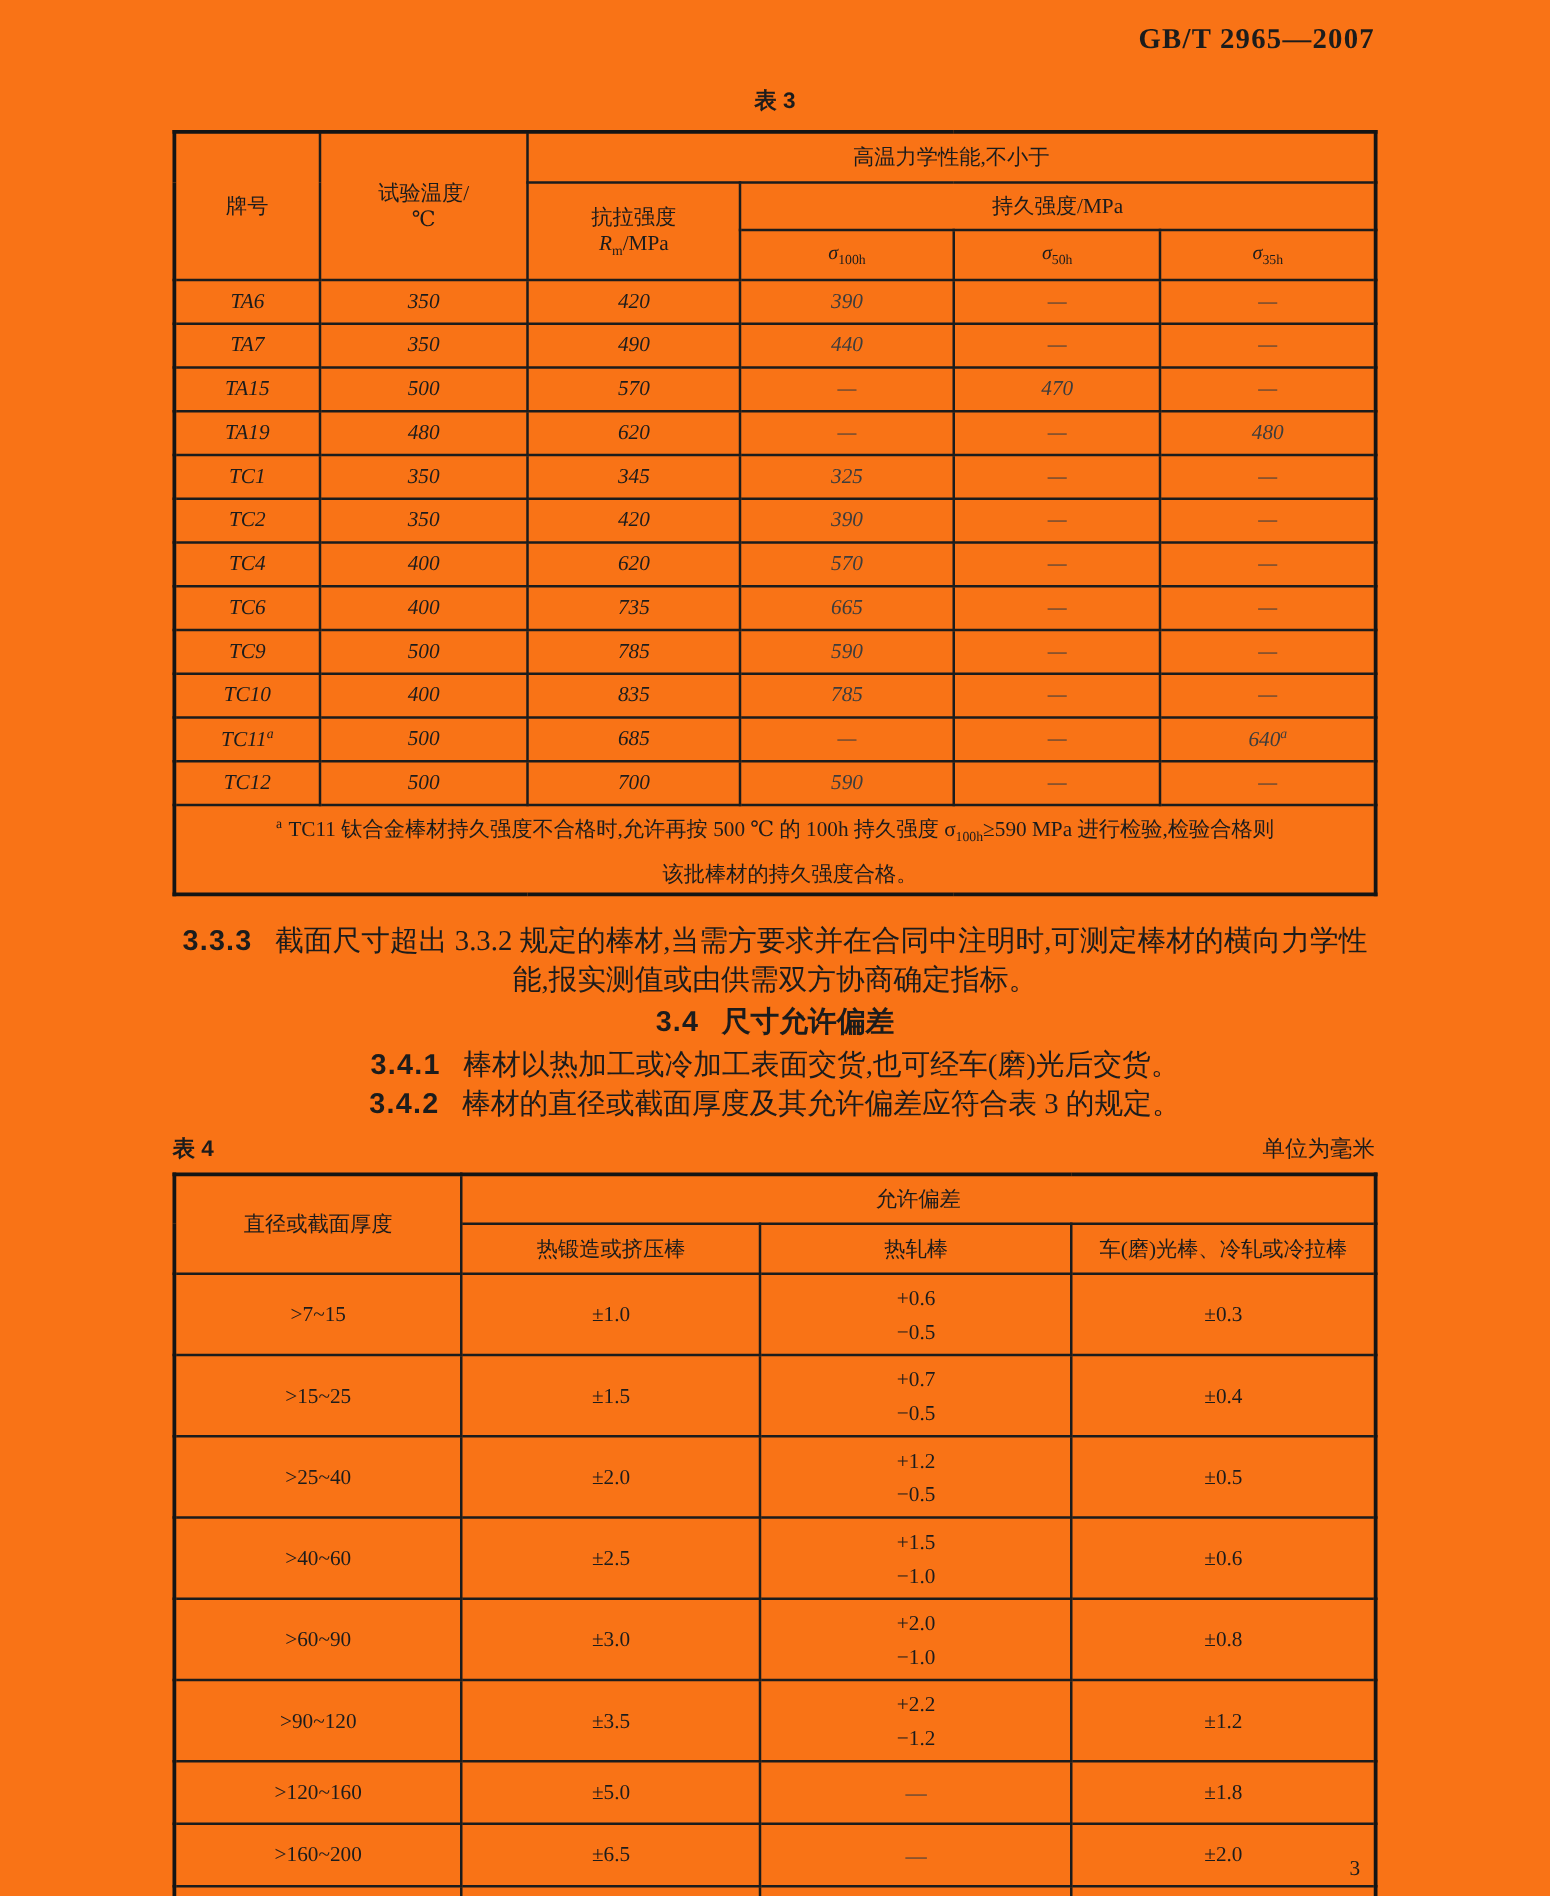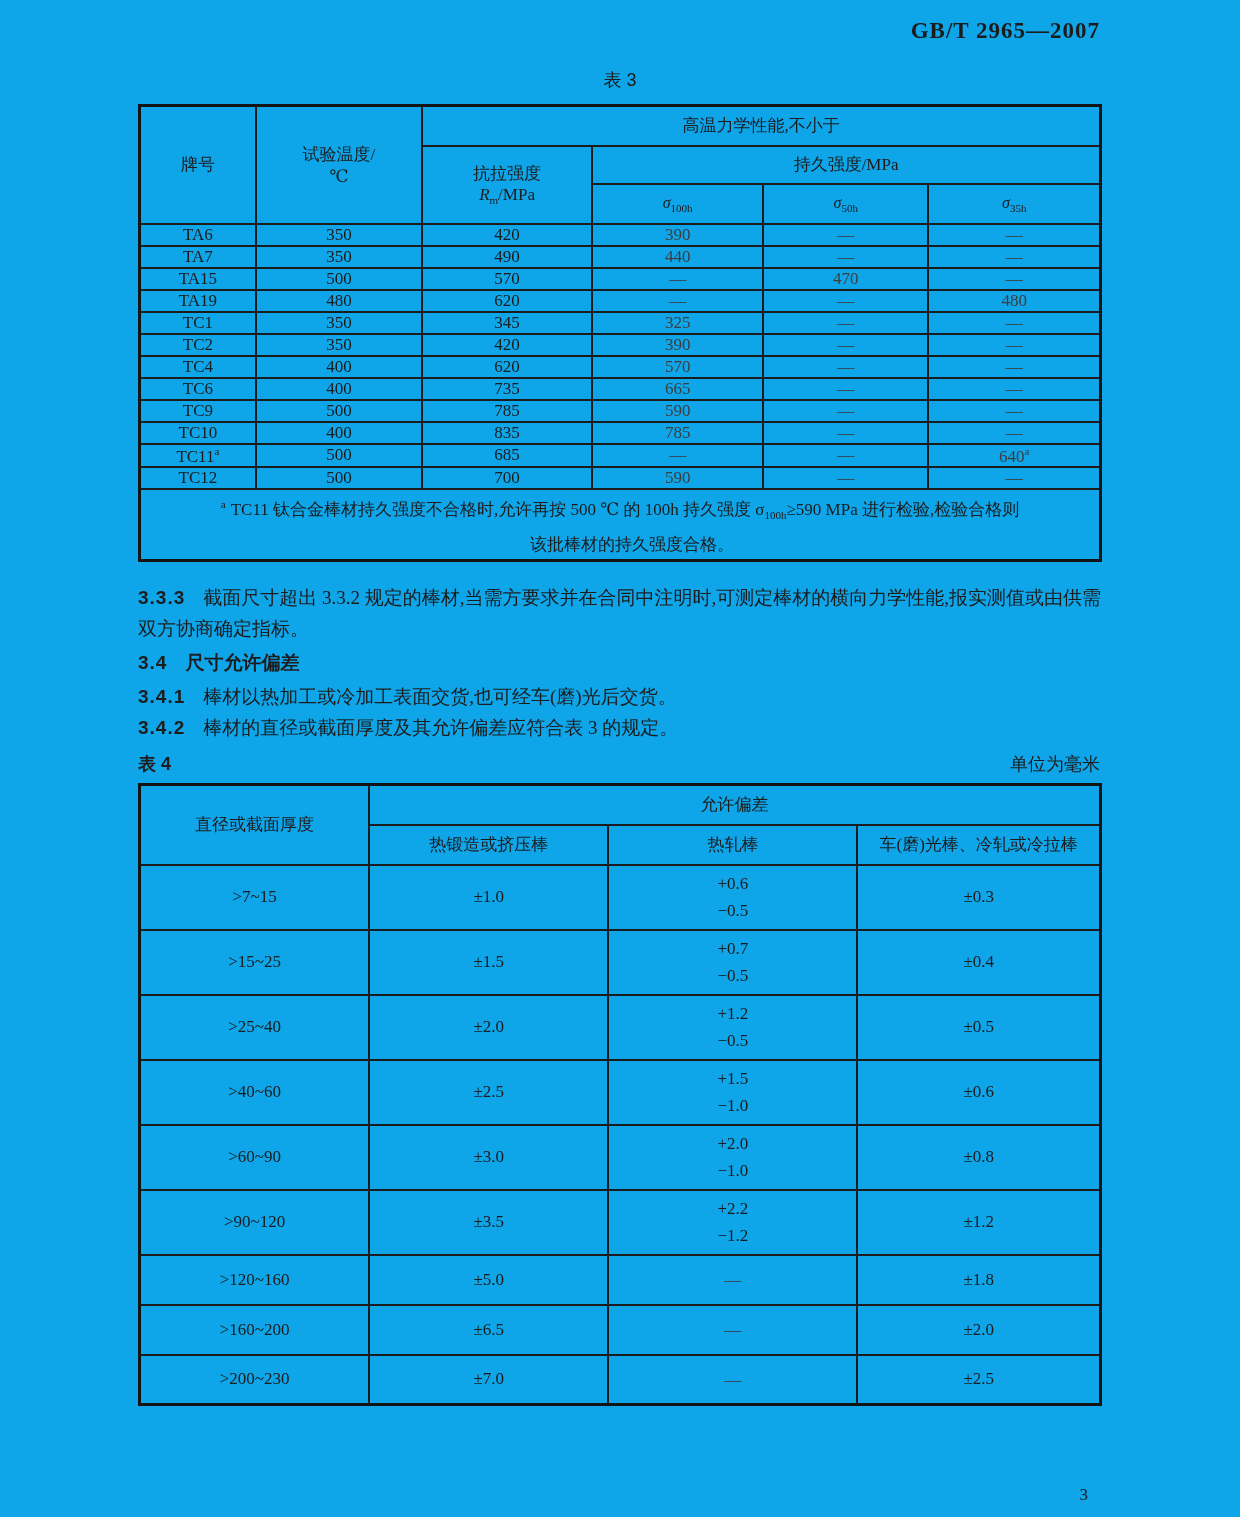--- a/index.html
+++ b/index.html
@@ -1,39 +1,39 @@
 <!DOCTYPE html>
 <html><head>
 <meta charset="utf-8">
 <style>
   * { box-sizing: border-box; }
   html,body { margin:0; padding:0; background:#ffffff; }
   .page {
     position: relative;
     width: 1240px; height: 1517px;
-    background: #0ea5e9;
+    background: #f97316;
     color: #1c1c1c;
     font-family: "Liberation Serif", "DejaVu Serif", serif;
     overflow: hidden;
   }
   .doc-header {
     height: 66px;
     padding-top: 18px;
     text-align: right;
     padding-right: 140px;
     font-weight: bold;
     font-size: 23px;
     letter-spacing: 1px;
   }
   .content { margin: 0 138px; width: 964px; }
 
   .tbl-title {
     text-align: center;
     font-family: "Liberation Sans", "DejaVu Sans", sans-serif;
-    font-weight: normal;
+    font-weight: bold;
     font-size: 18px;
     height: 28px; line-height: 28px;
     margin-bottom: 10px;
   }
 
   table.tbl {
     border-collapse: collapse;
     table-layout: fixed;
     width: 100%;
     border: 3px solid #141414;
@@ -42,42 +42,43 @@
     border: 2px solid #1c1c1c;
     text-align: center;
     vertical-align: middle;
     font-size: 17px;
     padding: 0 2px;
     overflow: hidden;
   }
   .hdr td { font-size: 18px; }
   .r40 { height: 40px; }
   .r38 { height: 38px; }
-  .r35 { height: 22px; }
+  .r35 { height: 35px; font-style: italic; }
   .r65 { height: 65px; }
   .r34 { height: 50px; }
   sup { font-size: 11px; }
   sub { font-size: 11px; }
   sup:empty, sub:empty { display: none; }
   .sigma { font-style: italic; font-size: 16px; }
   .rvar { font-style: italic; }
 
   td.footnote {
     text-align: left;
     font-size: 15px;
     line-height: 29px;
     padding: 8px 16px 10px 40px;
   }
   td.footnote .fn-line2 { padding-left: 24px; }
   td.footnote sup { margin-right: 5px; font-size: 11px; }
 
   .clause {
     margin: 0;
-    font-size: 19px;
+    font-size: 23px;
     line-height: 31px;
+    text-align: center;
   }
   .clause-333 { margin-top: 20px; }
   .cnum {
     font-family: "Liberation Sans", "DejaVu Sans", sans-serif;
     font-weight: bold;
     margin-right: 18px;
     letter-spacing: 1px;
   }
   .heading { margin-top: 3px; margin-bottom: 3px; }
   .heading .ctext {

